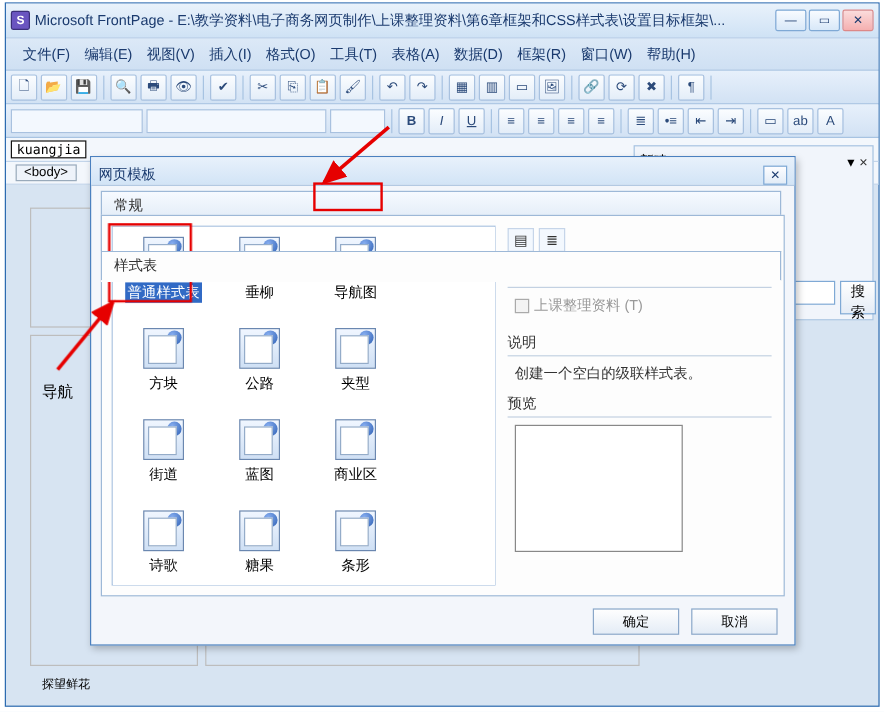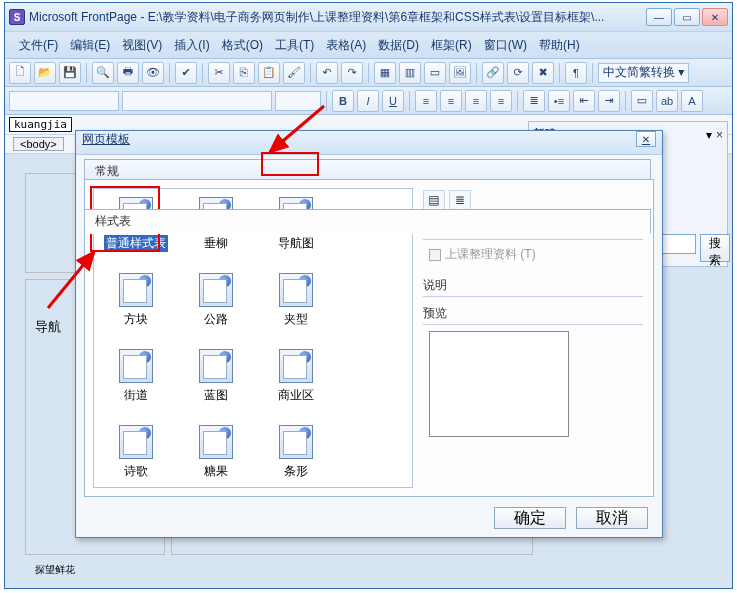--- a/index.html
+++ b/index.html
@@ -36,21 +36,21 @@
   .bg-label { position:absolute; left:30px; top:315px; font-size:13px;text-align:right; }
   .bg-label2 { position:absolute; left:30px; top:560px; font-size:10px; }
   .bg-frame { position:absolute; left:20px; top:170px; width:508px; height:398px; }
   .bg-frame .col { border:1px solid #bdbdbd;}
   .bg-top { position:absolute; left:0; top:0; width:100%; height:100px; }
   .bg-left { position:absolute; left:0; top:106px; width:140px; height:276px;}
   .bg-right { position:absolute; left:146px; top:106px; right:0; height:276px;}
 
   
   .dialog { position:absolute; left:75px; top:130px; width:588px; height:408px; border:1px solid #4a80bf; background:#f3f6fb; box-shadow:2px 3px 6px rgba(0,0,0,.25);}
-  .dlg-title { height:24px; background:linear-gradient(#e8f1fb,#d2e4f6); display:flex; align-items:flex-start; padding:0 6px; font-size:12px; color:#1a3a6e; border-bottom:1px solid #b3c9e2;text-decoration:underline;}
+  .dlg-title { height:24px; background:linear-gradient(#e8f1fb,#d2e4f6); display:flex; align-items:flex-end; padding:0 6px; font-size:12px; color:#1a3a6e; border-bottom:1px solid #b3c9e2;}
   .dlg-title .spacer{flex:1;}
   .dlg-x{ width:20px; height:16px; border:1px solid #7fa9d5; display:flex; align-items:center; justify-content:center; background:linear-gradient(#fdfdff,#e2ecf7); font-size:10px;}
 
   .tabs { display:flex; margin:4px 12px 0 8px;flex-direction:column; }
   .tab { padding:3px 10px; font-size:12px; border:1px solid #9db8d7; border-bottom:1px solid #9db8d7; background:linear-gradient(#f6faff,#e2ecf7); margin-right:-1px; color:#333; position:relative; }
   .tab.active { background:#fdfdfd; border-bottom:1px solid #fdfdfd; z-index:2; }
 
   .tab-page { position:absolute; left:8px; right:8px; top:48px; bottom:40px; border:1px solid #9db8d7; background:#fdfdfd; }
 
   .tpl-area { position:absolute; left:8px; top:8px; width:320px; bottom:8px; border:1px solid #adc5e2; background:#fff; overflow:auto; padding:4px;}
@@ -65,21 +65,21 @@
   .icon-row { height:24px; display:flex; align-items:center; gap:4px;}
   .icon-row .ibtn{ width:22px; height:20px; border:1px solid #c6d5e9; display:flex; align-items:center; justify-content:center; background:#f3f8fe;}
   .sec-lbl { margin-top:8px; }
   .hr { height:1px; background:#c3d1e2; margin:2px 0 6px 0;}
   .chk { display:flex; align-items:center; gap:4px; color:#999; margin-left:6px;}
   .chkbox{ width:12px; height:12px; border:1px solid #aaa; background:#f3f3f3;}
   .desc-text{ margin-left:6px; margin-top:4px;}
   .preview-box{ margin-top:4px; margin-left:6px; width:140px; height:106px; border:1px solid #888; background:#fff;}
 
   .dlg-btns{ position:absolute; right:14px; bottom:8px; display:flex; gap:10px;}
-  .dlg-btn{ width:72px; height:22px; font-size:16px; border:1px solid #8aa7c9; background:linear-gradient(#fefefe,#e4ecf6); display:flex; align-items:center; justify-content:center;}
+  .dlg-btn{ width:72px; height:22px; font-size:11px; border:1px solid #8aa7c9; background:linear-gradient(#fefefe,#e4ecf6); display:flex; align-items:center; justify-content:center;}
 
   
   .anno { position:absolute; border:2px solid #e60000; pointer-events:none; }
   .arrow-svg{ position:absolute; pointer-events:none;}
 
 </style>
 </head>
 <body>
 
 <div class="app-window">
@@ -132,21 +132,20 @@
     <div class="tbtn">▥</div>
     <div class="tbtn">▭</div>
     <div class="tbtn">🖼</div>
     <div class="tsep"></div>
     <div class="tbtn">🔗</div>
     <div class="tbtn">⟳</div>
     <div class="tbtn">✖</div>
     <div class="tsep"></div>
     <div class="tbtn">¶</div>
     <div class="tsep"></div>
-    <div class="ttext">中文简繁转换 ▾</div>
   </div>
 
   <div class="toolbar">
     <div class="ttext" style="width:110px">&nbsp;</div>
     <div class="ttext" style="width:150px">&nbsp;</div>
     <div class="ttext" style="width:46px">&nbsp;</div>
     <div class="tsep"></div>
     <div class="tbtn" style="font-weight:bold">B</div>
     <div class="tbtn" style="font-style:italic">I</div>
     <div class="tbtn" style="text-decoration:underline">U</div>
@@ -299,20 +298,21 @@
       </div>
       <div class="sec-lbl">选项</div>
       <div class="hr"></div>
       <div class="chk">
         <div class="chkbox"></div>
         <span>上课整理资料 (T)</span>
       </div>
 
       <div class="sec-lbl" style="margin-top:14px">说明</div>
       <div class="hr"></div>
+      <div class="desc-text">创建一个空白的级联样式表。</div>
 
       <div class="sec-lbl" style="">预览</div>
       <div class="hr"></div>
       <div class="preview-box"></div>
     </div>
   </div>
 
   <div class="dlg-btns">
     <div class="dlg-btn">确定</div>
     <div class="dlg-btn">取消</div>

